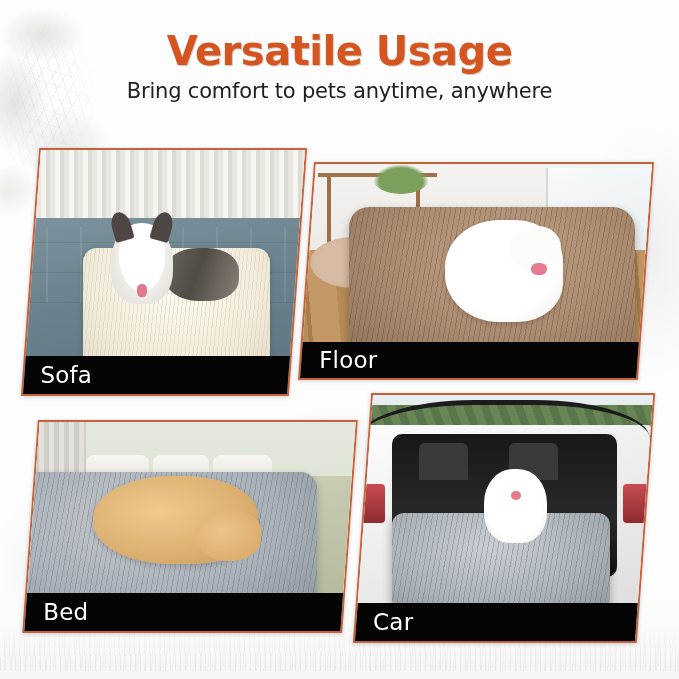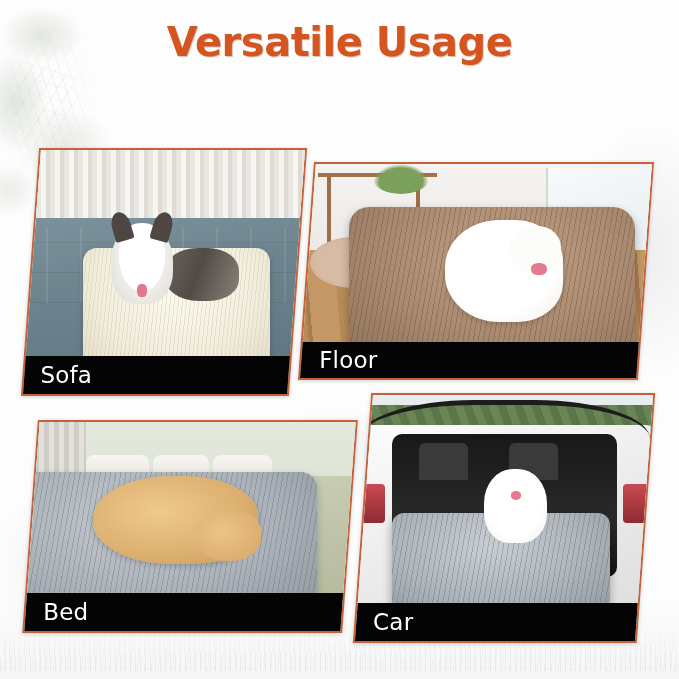--- a/index.html
+++ b/index.html
@@ -74,21 +74,21 @@
     background: radial-gradient(ellipse 80px 100px at 40% 60%, rgba(243,243,245,.9), rgba(255,255,255,0) 75%);
   }
   .bg-mid-soft {
     left: 250px; top: 390px; width: 170px; height: 120px;
     background: radial-gradient(ellipse 90px 60px at 50% 50%, rgba(240,240,242,.9), rgba(255,255,255,0) 75%);
   }
 
   
   #header {
     position: absolute;
-    left: 0; top: 3px;
+    left: 0; top: 12px;
     width: 679px;
     text-align: center;
     z-index: 5;
   }
   #title {
     margin: 0;
     padding-top: 18px;
     font-size: 40px;
     font-weight: bold;
     letter-spacing: -0.5px;
@@ -315,20 +315,21 @@
 <div id="stage">
 
   <div class="bg-wash bg-plant"></div>
   <div class="bg-wash bg-right"></div>
   <div class="bg-wash bg-mid-soft"></div>
   <div class="bg-wash bg-fur-left"></div>
   <div class="bg-wash bg-fur-bottom"></div>
 
   <div id="header">
     <h1 id="title">Versatile Usage</h1>
+    <p id="subtitle">Bring comfort to pets anytime, anywhere</p>
   </div>
 
   <div class="panel skew-left" id="panel-sofa">
     <div class="photo">
       <div class="scene">
         <div class="sofa-curtain"></div>
         <div class="sofa-floor"></div>
         <div class="sofa-couch"></div>
         <div class="sofa-bed"></div>
         <div class="sofa-cat"></div>

